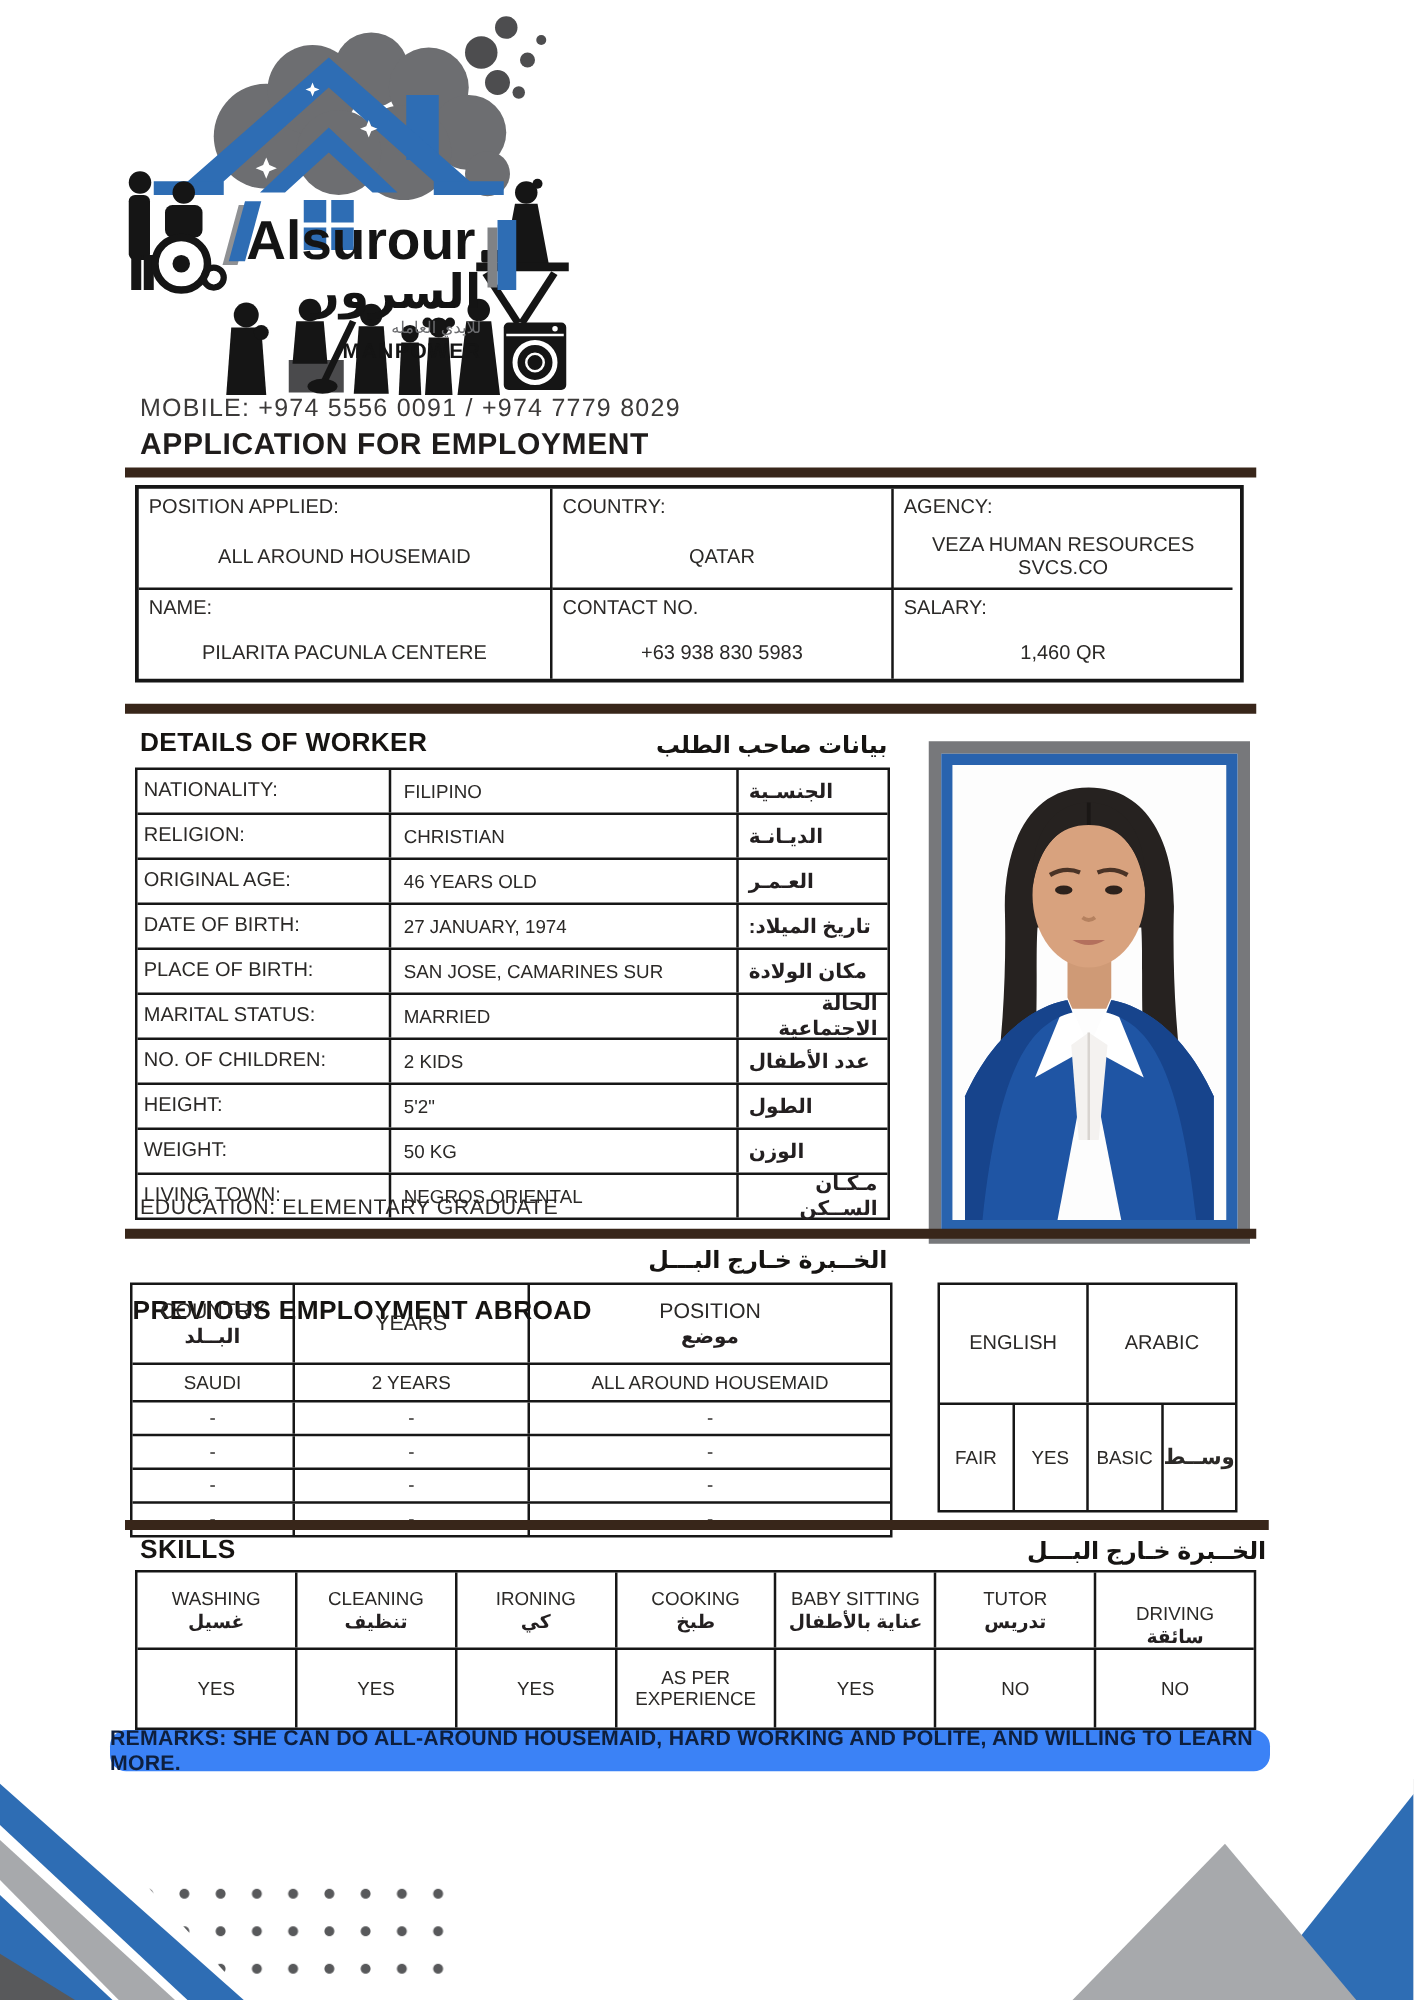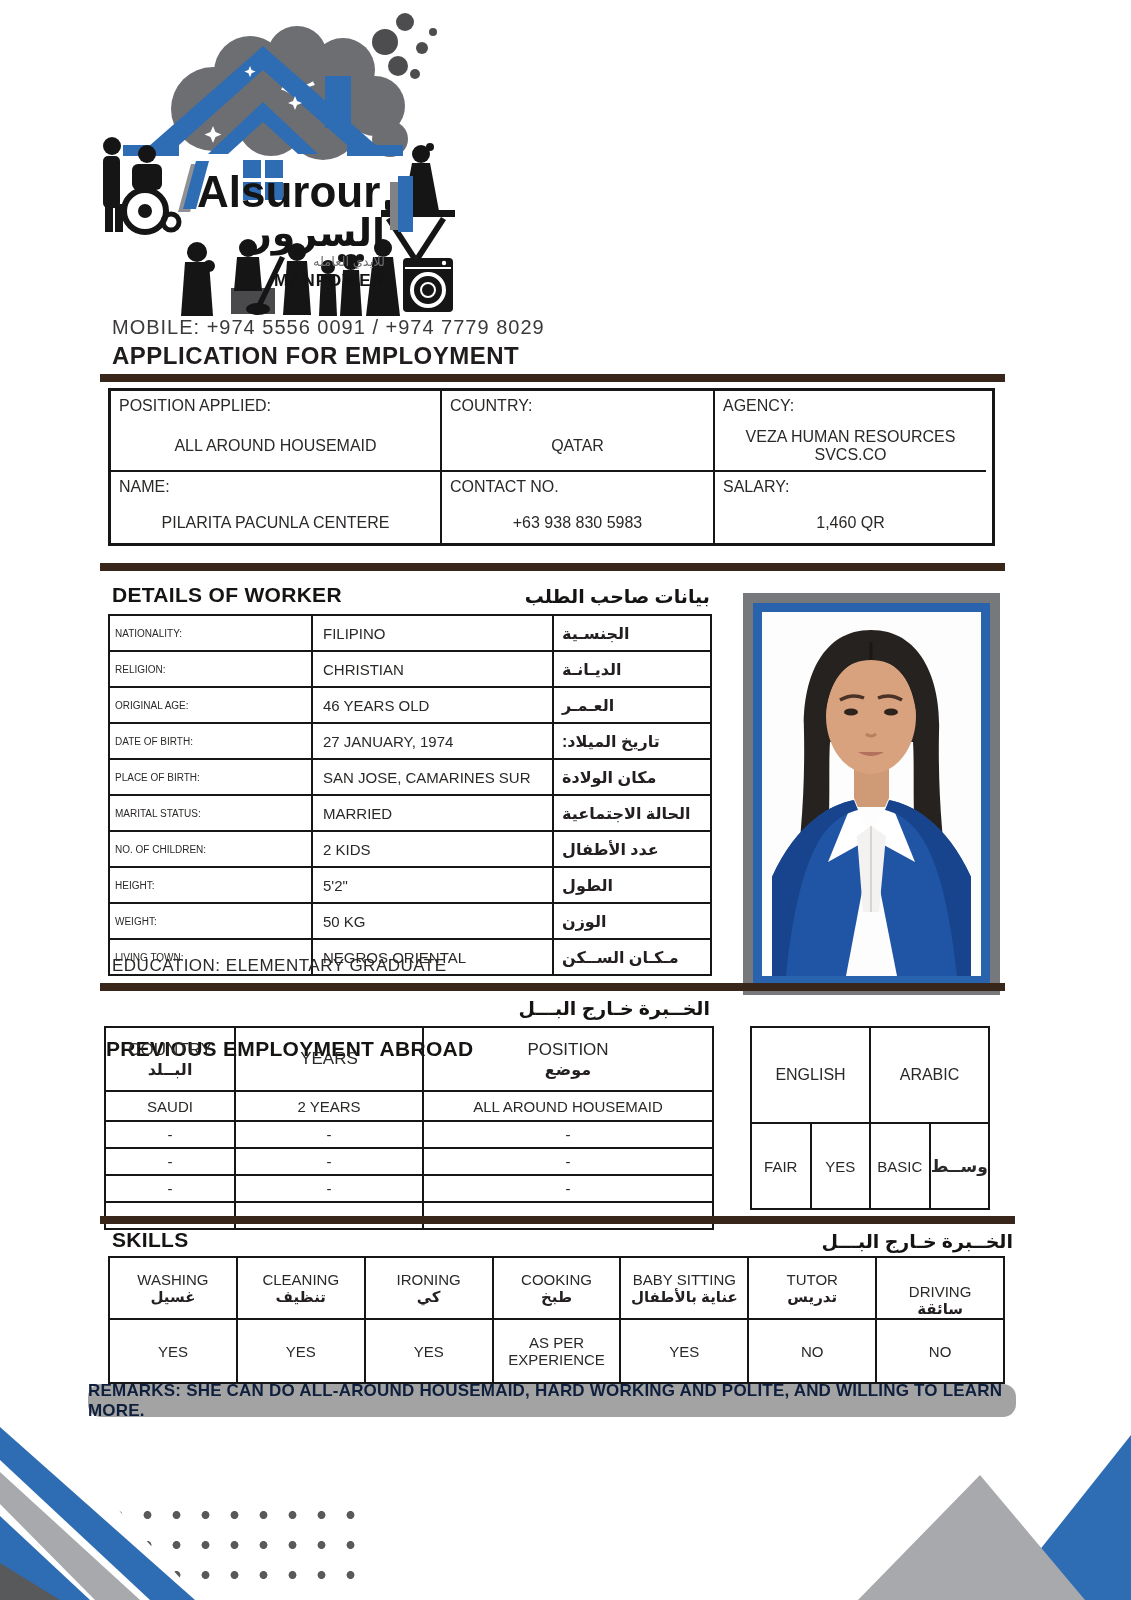--- a/index.html
+++ b/index.html
@@ -22,23 +22,23 @@
   .app-cell:nth-child(n+4){border-bottom:none;}
   .app-label{font-size:16px;color:#2b2927;}
   .app-value{flex:1;display:flex;align-items:center;justify-content:center;text-align:center;font-size:16px;color:#2b2927;padding:0 10px;}
   
   .sec-title{font-size:21px;font-weight:bold;color:#161412;letter-spacing:.3px;}
   .sec-title-ar{font-size:19px;font-weight:bold;color:#161412;}
   
   .d-table{left:108px;top:614px;width:604px;border:2.5px solid #161616;box-sizing:border-box;}
   .d-row{display:flex;height:34px;border-bottom:2px solid #161616;}
   .d-row:last-child{border-bottom:none;}
-  .d-label{width:203px;border-right:2px solid #161616;display:flex;align-items:center;padding:0 5px;font-size:10px;color:#2b2927;box-sizing:border-box;}
+  .d-label{width:203px;border-right:2px solid #161616;display:flex;align-items:center;padding:0 5px;font-size:16px;color:#2b2927;box-sizing:border-box;}
   .d-value{flex:1;border-right:2px solid #161616;display:flex;align-items:center;padding:0 10px;font-size:15px;color:#2b2927;box-sizing:border-box;}
-  .d-ar{width:156px;display:flex;align-items:center;justify-content:flex-end;padding:0 8px;font-size:16px;font-weight:bold;box-sizing:border-box;}
+  .d-ar{width:119px;display:flex;align-items:center;justify-content:flex-end;padding:0 8px;font-size:16px;font-weight:bold;box-sizing:border-box;}
   .edu-line{left:112px;top:956px;font-size:17px;letter-spacing:.5px;color:#2b2927;}
   
   .e-table{left:104px;top:1026px;width:610px;border:2.5px solid #161616;box-sizing:border-box;}
   .e-hrow{display:flex;height:62px;border-bottom:2.5px solid #161616;}
   .e-hcell{display:flex;flex-direction:column;align-items:center;justify-content:center;border-right:2px solid #161616;box-sizing:border-box;}
   .e-hcell:last-child{border-right:none;}
   .e-hen{font-size:17px;color:#2b2927;}
   .e-har{font-size:16px;font-weight:bold;}
   .e-row{display:flex;height:25px;border-bottom:2px solid #161616;}
   .e-row:last-child{border-bottom:none;}
@@ -61,21 +61,21 @@
   .s-hrow{display:flex;height:60px;border-bottom:2px solid #161616;}
   .s-vrow{display:flex;height:62px;}
   .s-cell{flex:1;display:flex;flex-direction:column;align-items:center;justify-content:center;border-right:2px solid #161616;box-sizing:border-box;text-align:center;padding:2px;}
   .s-cell:last-child{border-right:none;margin-top:24px;}
   .s-en{font-size:15px;color:#2b2927;}
   .s-ar{font-size:15px;font-weight:bold;}
   .s-val{flex:1;display:flex;align-items:center;justify-content:center;border-right:2px solid #161616;box-sizing:border-box;font-size:15px;color:#2b2927;text-align:center;padding:0 6px;}
   .s-val:last-child{border-right:none;}
   
   .remarks{
-    left:88px;top:1384px;width:928px;height:33px;background:#a3a3a3;border-radius:13px;
+    left:88px;top:1384px;width:928px;height:33px;background:#3b82f6;border-radius:13px;
     display:flex;align-items:center;justify-content:center;font-size:17px;font-weight:bold;color:#0e1f3d;letter-spacing:.2px;z-index:3;
   }
   
   .dots{
     left:100px;top:1496px;width:268px;height:104px;z-index:1;
     background-image:radial-gradient(circle,#58595b 3.6px,rgba(0,0,0,0) 4.3px);
     background-size:29px 30px;background-position:4px 4px;
     clip-path:polygon(6px 0,100% 0,100% 100%,100px 100%);
   }
   .deco-svg{left:0;top:1405px;z-index:2;}

